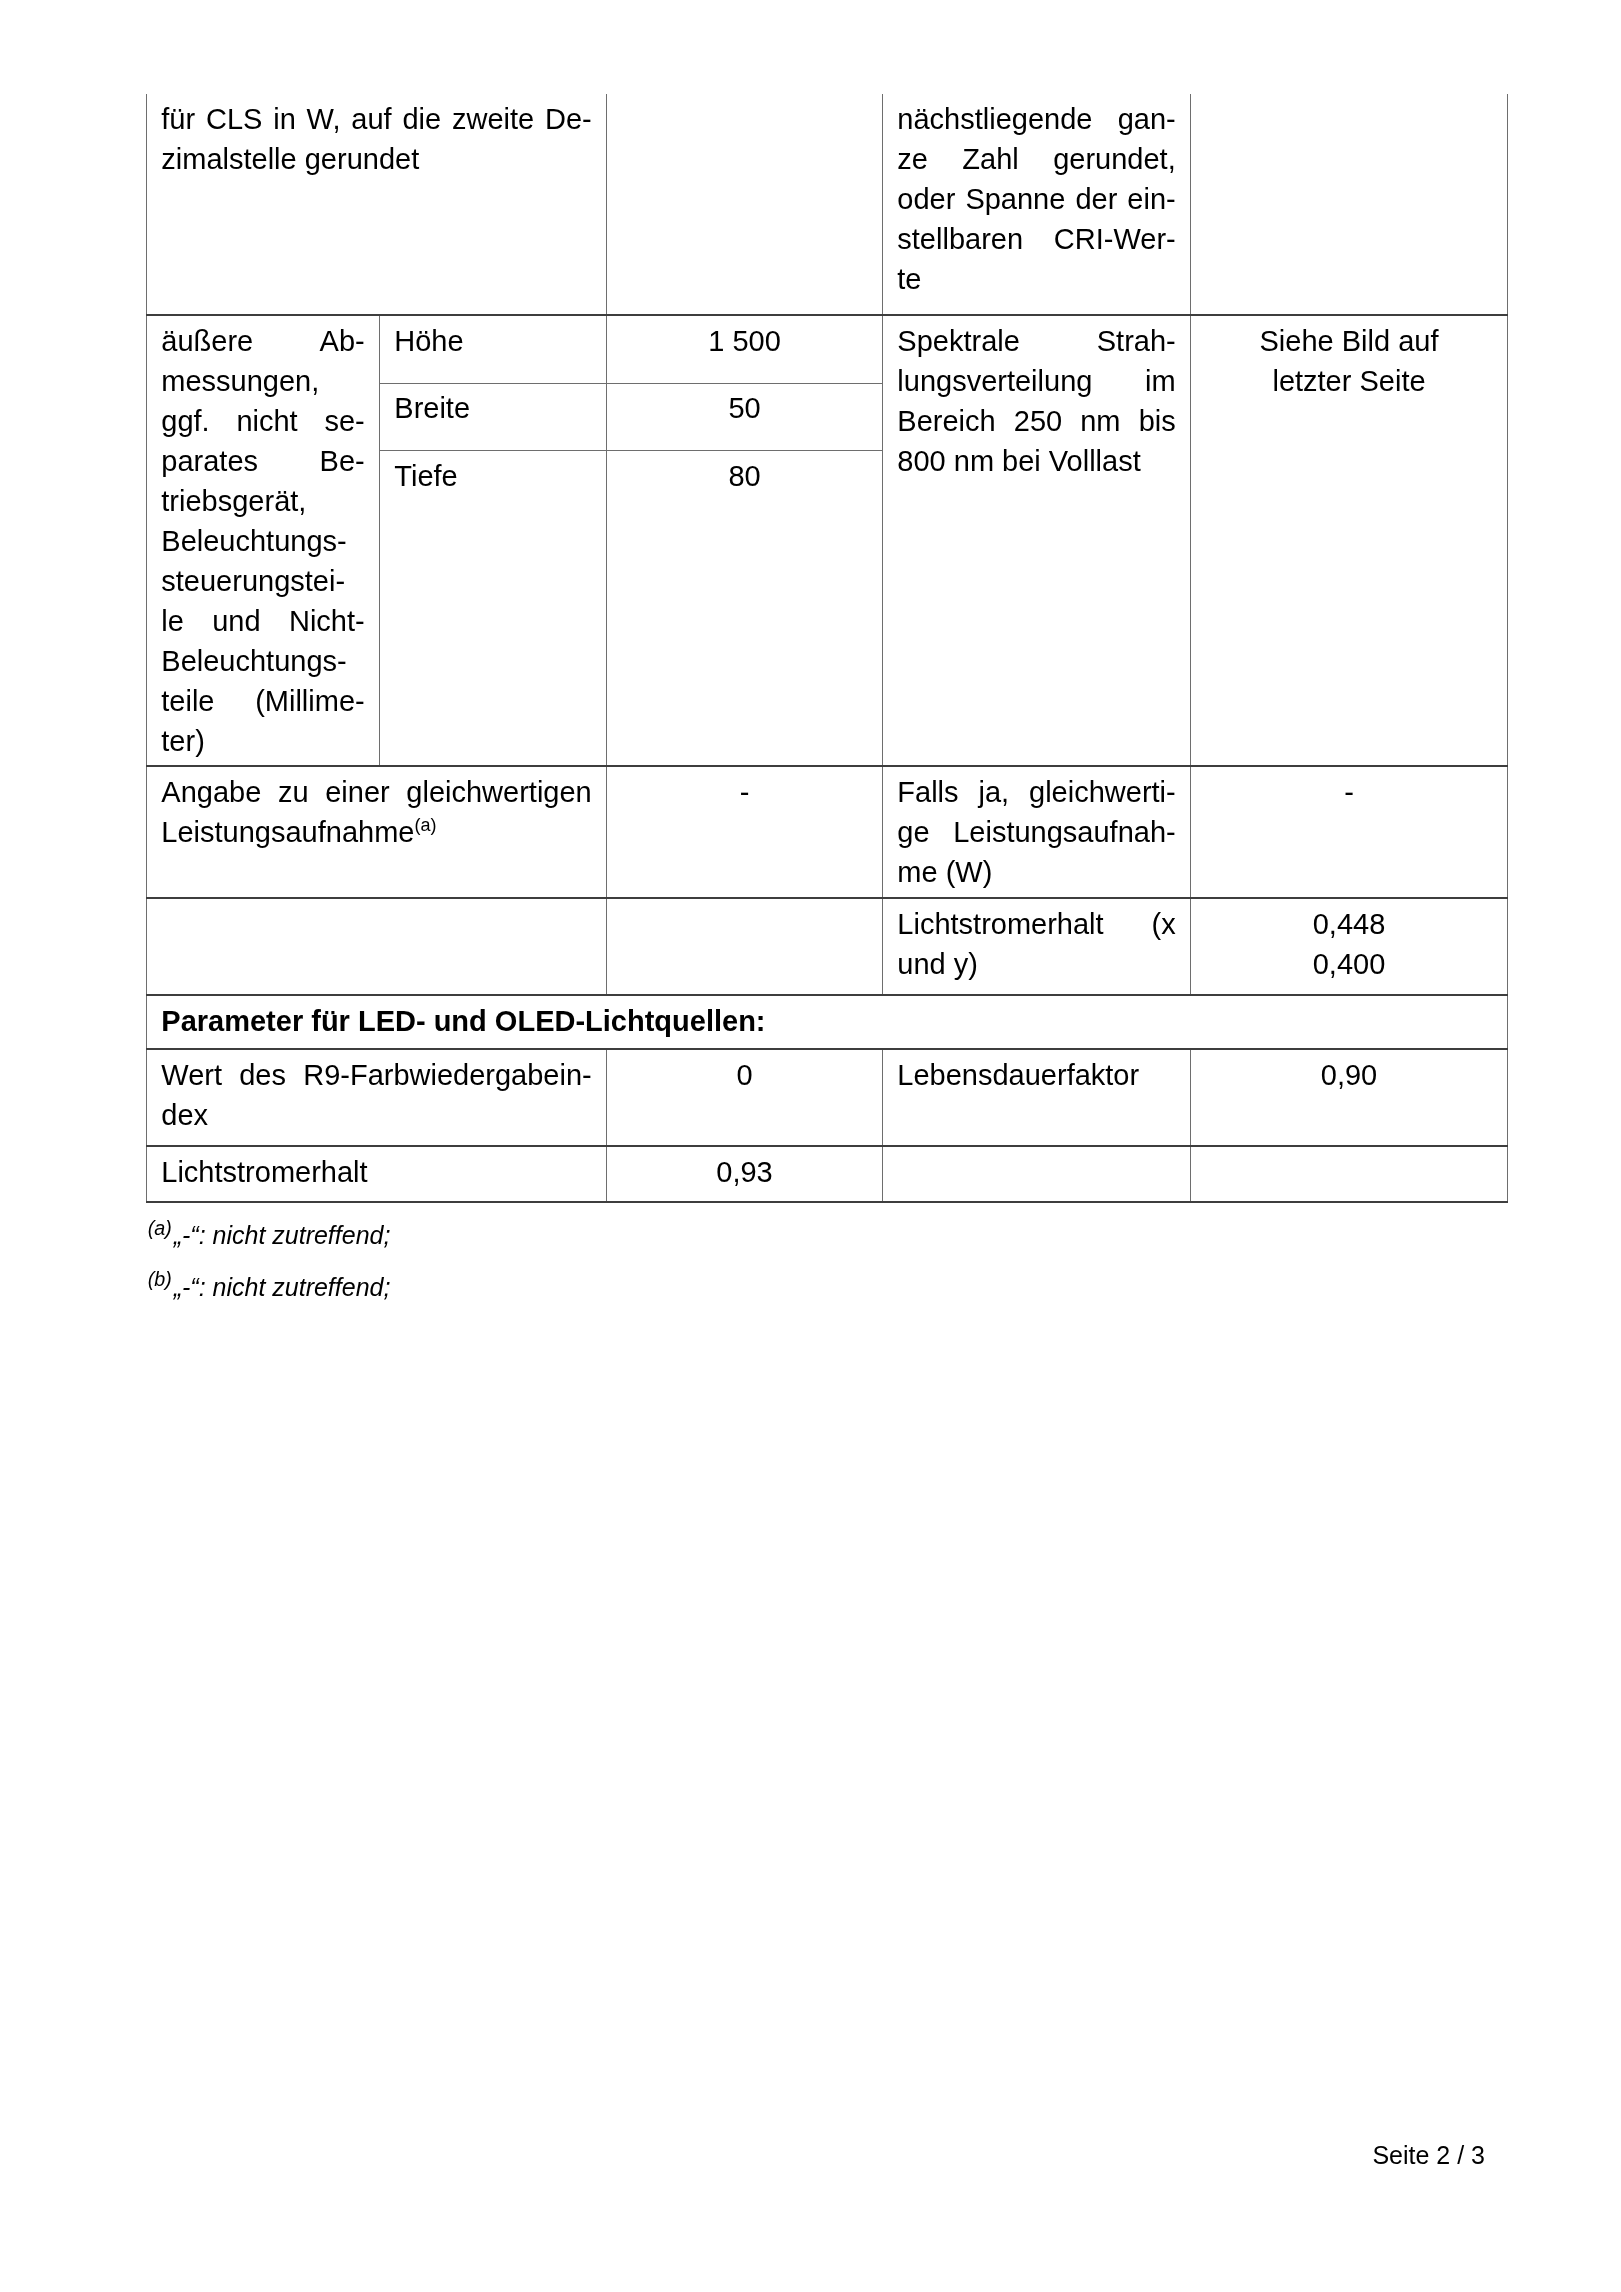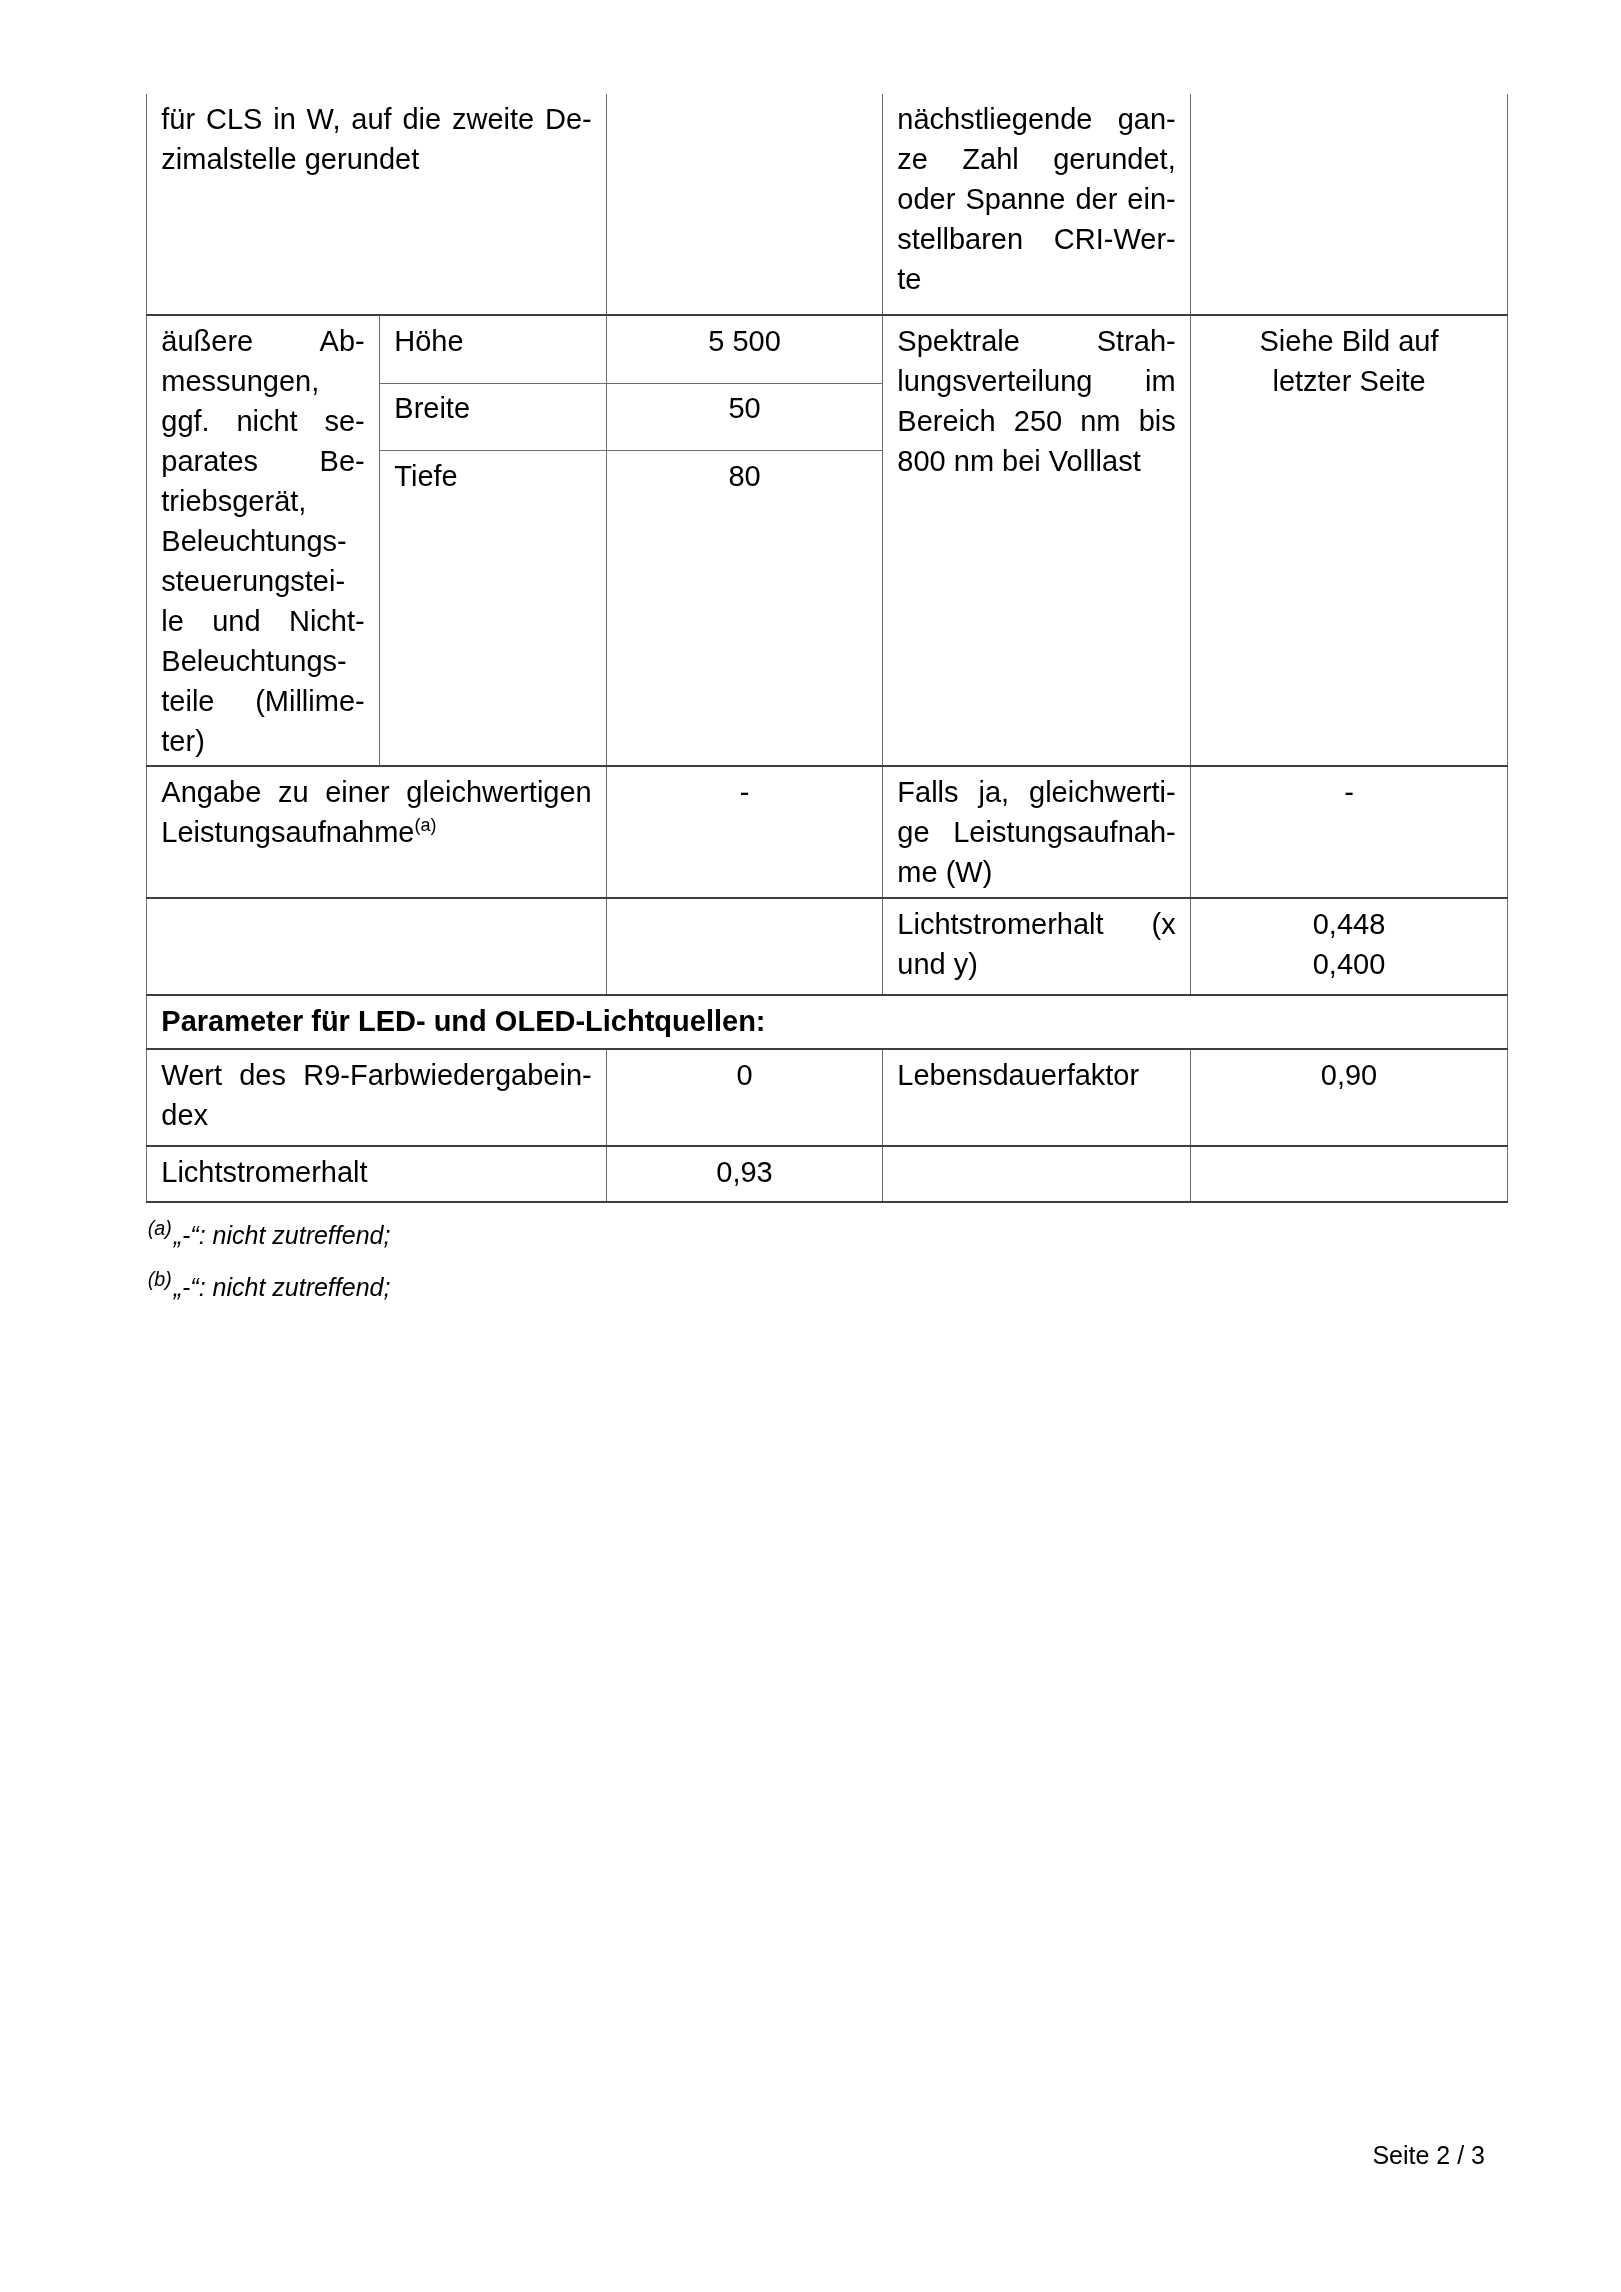--- a/index.html
+++ b/index.html
@@ -105,21 +105,21 @@
         <tr class="r1 row-cut">
           <td colspan="2" class="label">für CLS in W, auf die zweite De-zimalstelle gerundet</td>
           <td class="value"></td>
           <td class="label">nächstliegende gan-ze Zahl gerundet, oder Spanne der ein-stellbaren CRI-Wer-te</td>
           <td class="value"></td>
         </tr>
 
         <tr class="r2a major">
           <td rowspan="3" class="label">äußere Ab-messungen, ggf. nicht se-parates Be-triebsgerät, Beleuchtungs-steuerungstei-le und Nicht-Beleuchtungs-teile (Millime-ter)</td>
           <td class="label">Höhe</td>
-          <td class="value">5 500</td>
+          <td class="value">1 500</td>
           <td rowspan="3" class="label">Spektrale Strah-lungsverteilung im Bereich 250 nm bis 800 nm bei Volllast</td>
           <td rowspan="3" class="value">Siehe Bild auf
 letzter Seite</td>
         </tr>
         <tr class="r2b sub">
           <td class="label">Breite</td>
           <td class="value">50</td>
         </tr>
         <tr class="r2c sub">
           <td class="label">Tiefe</td>

